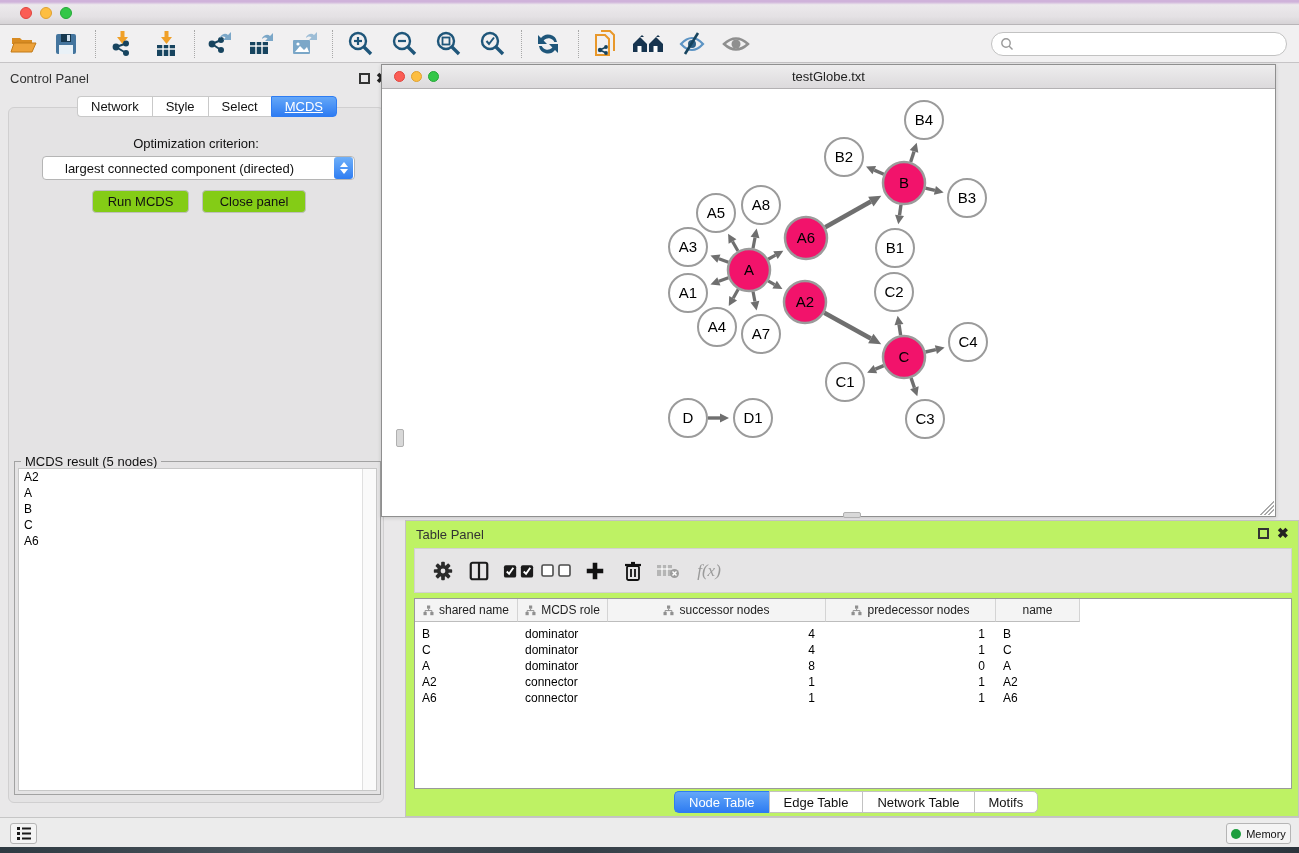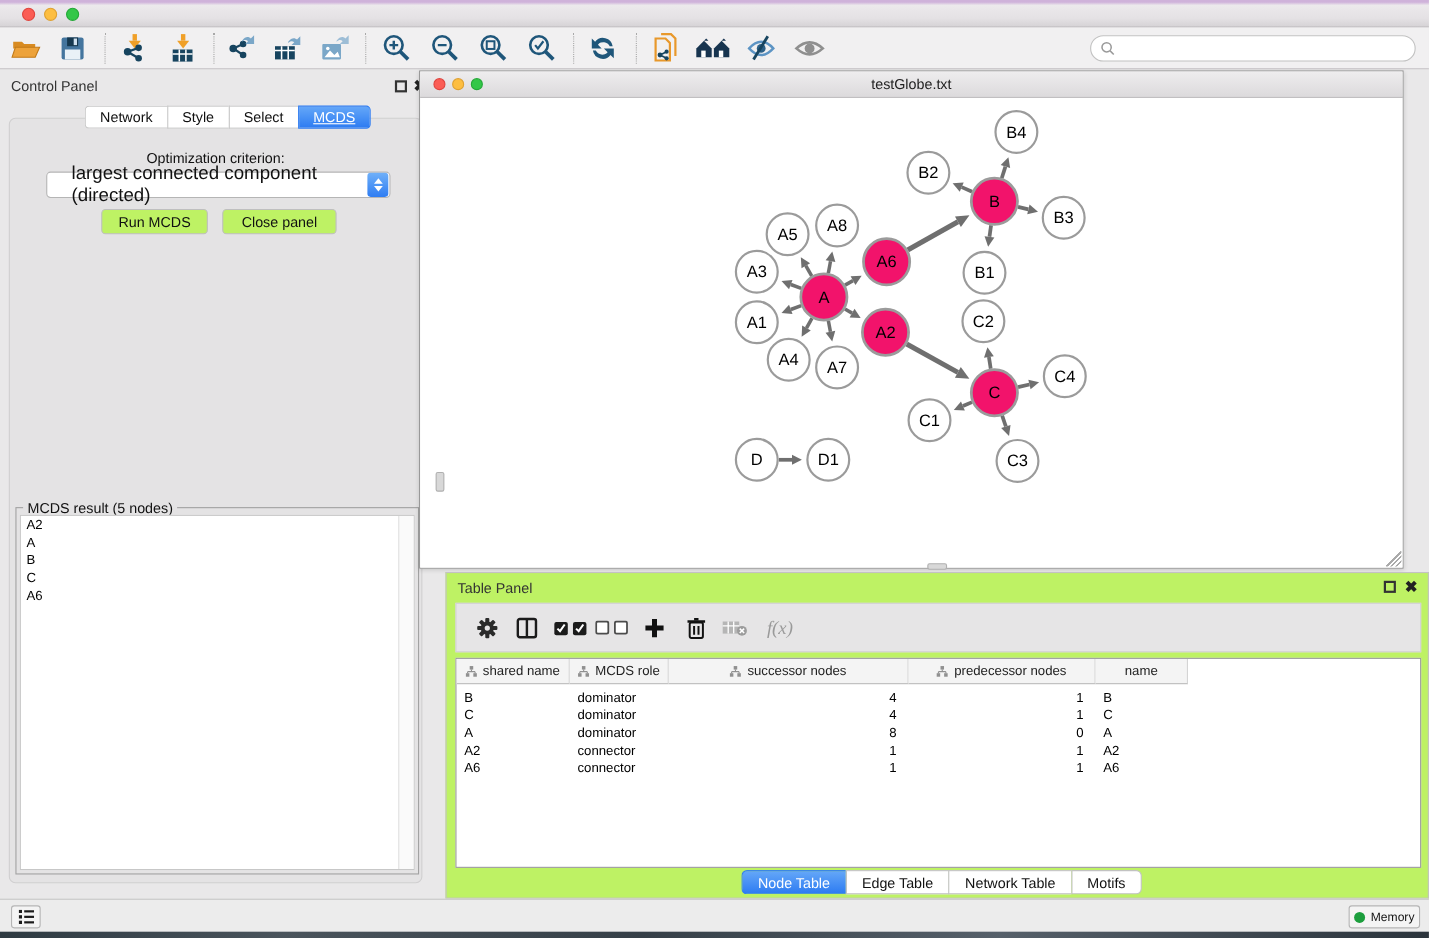--- a/index.html
+++ b/index.html
@@ -64,31 +64,31 @@
   .tab.active {
     background:linear-gradient(#64a7f8, #2e7cf2);
     color:#fff; border-color:#2e7cf2;text-decoration:underline;
   }
   .opt-label { left:8px; top:136px; width:376px; text-align:center; font-size:13px; color:#111; }
   .dropdown {
     left:42px; top:156px; width:313px; height:24px;
     background:#fff; border:1px solid #b5b5b5; border-radius:4px;
     display:flex; align-items:center;
   }
-  .dropdown .dd-text { flex:1; padding-left:22px; font-size:17px; color:#111; }
+  .dropdown .dd-text { flex:1; padding-left:22px; font-size:13px; color:#111; }
   .dd-stepper {
     width:19px; height:22px; border-radius:3px; margin-right:1px;
     background:linear-gradient(#6fb0f9,#2f7df2);
     display:flex; flex-direction:column; align-items:center; justify-content:center; gap:2px;
   }
   .dd-stepper span { width:0; height:0; border-left:4px solid transparent; border-right:4px solid transparent; }
   .dd-up { border-bottom:5px solid #fff; }
   .dd-down { border-top:5px solid #fff; }
   .btn {
-    position:absolute; height:23px; background:#bef264; border:1px solid #bfbfbf; border-radius:4px;
+    position:absolute; height:23px; background:#84cc16; border:1px solid #bfbfbf; border-radius:4px;
     font-size:13px; color:#111; display:flex; align-items:center; justify-content:center;
   }
   .mcds-box {
     left:14px; top:461px; width:367px; height:334px;
     border:1px solid #a2a2a2; background:#e4e3e4;
   }
   .mcds-legend {
     position:absolute; left:6px; top:-8px; background:#e4e3e4; padding:0 4px; font-size:13px; color:#111;
   }
   .mcds-list {

